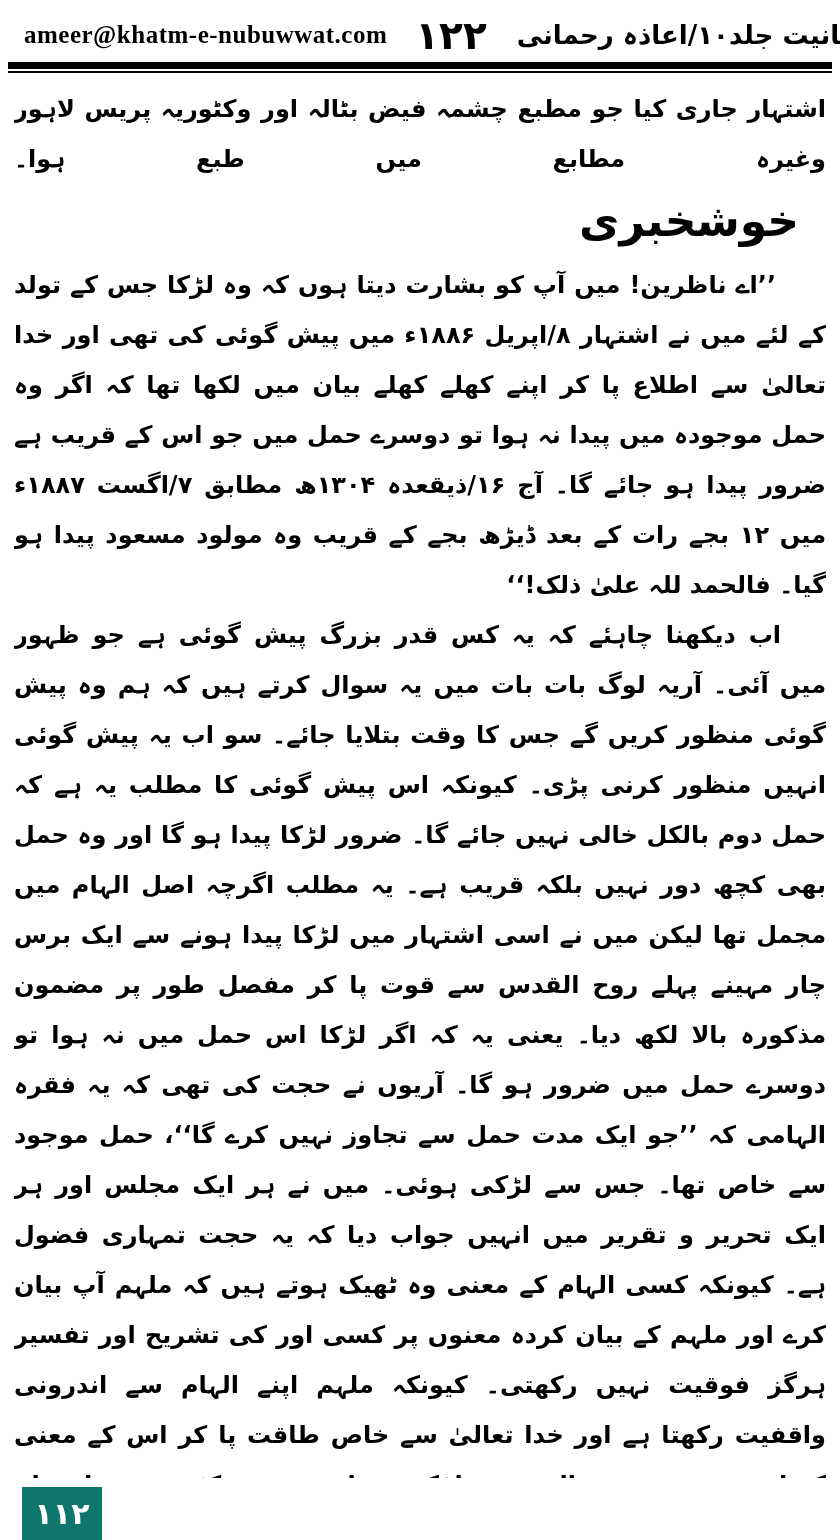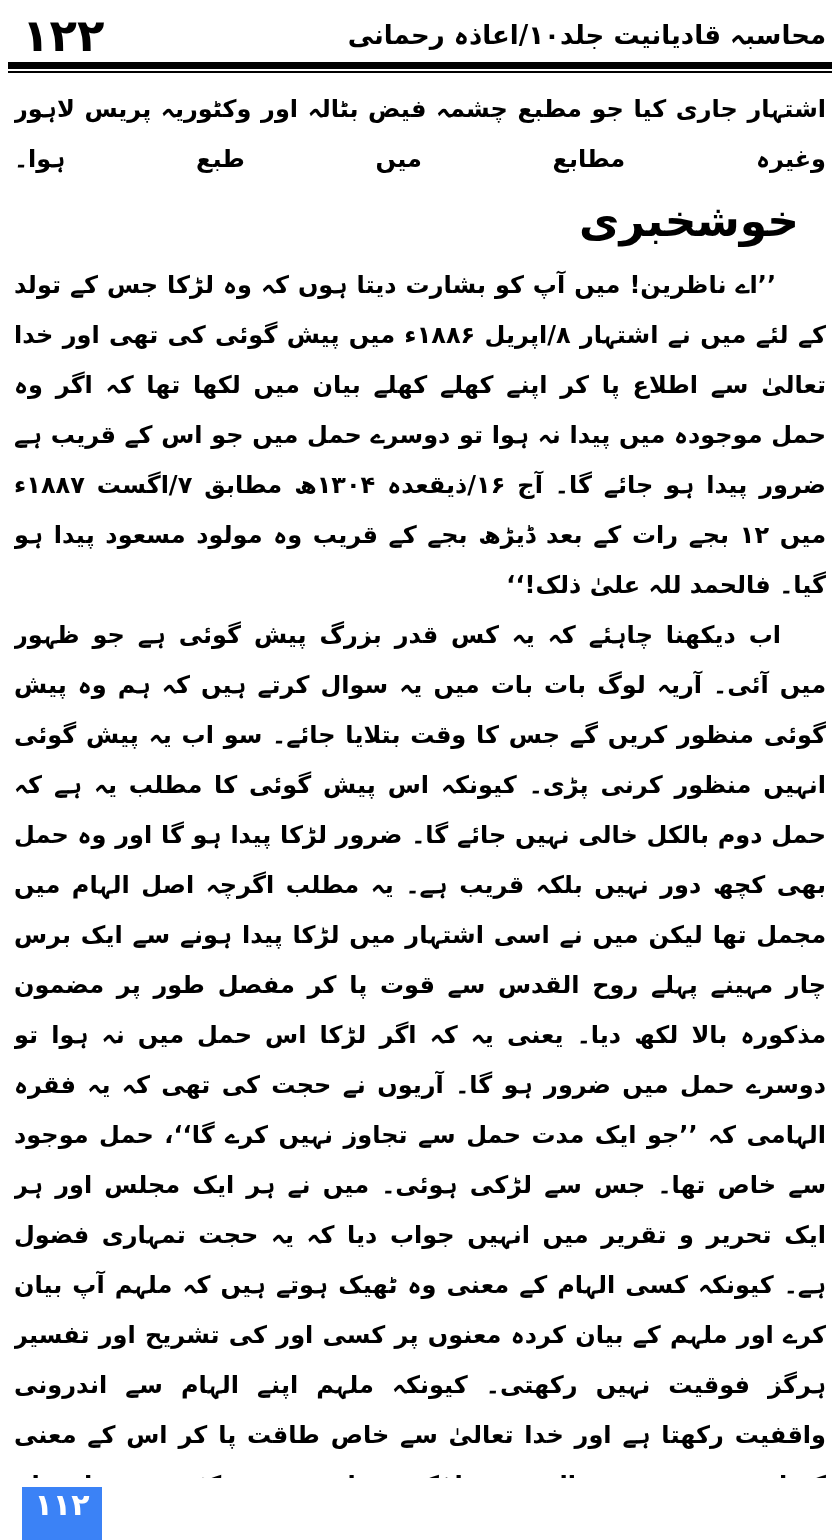--- a/index.html
+++ b/index.html
@@ -32,22 +32,22 @@
     font-family: "Liberation Serif", "DejaVu Serif", serif;
     font-weight: 700;
     font-size: 25px;
     margin-left: 24px;
     letter-spacing: 0.5px;
     white-space: nowrap;
   }
   .header-pageno {
     font-family: "DejaVu Sans", sans-serif;
     font-weight: 700;
-    font-size: 45px;
-    margin-left: 22px;
+    font-size: 39px;
+    margin-left: 28px;
     white-space: nowrap;
   }
   .header-title {
     direction: rtl;
     flex: 1;
     text-align: left;
     margin-left: 30px;
     margin-right: 14px;
     font-weight: 700;
     font-size: 26px;
@@ -114,24 +114,24 @@
     right: 0;
     bottom: 0;
     height: 56px;
     display: flex;
     align-items: flex-end;
   }
   .footer-pagebox {
     width: 80px;
     height: 53px;
     margin-left: 22px;
-    background: #3b82f6;
+    background: #0f766e;
     color: #fff;
     display: flex;
-    align-items: flex-start;
+    align-items: center;
     justify-content: center;
     font-size: 30px;
     font-weight: 700;
     flex: none;
   }
   .footer-right {
     flex: 1;
     margin-left: 4px;
     margin-right: 8px;
   }
@@ -157,20 +157,21 @@
     font-size: 25px;
     white-space: nowrap;
   }
 </style>
 </head>
 <body>
 
 <div class="page">
 
   <div class="header">
+    <div class="header-email">ameer@khatm-e-nubuwwat.com</div>
     <div class="header-pageno">۱۲۲</div>
     <div class="header-title">محاسبہ قادیانیت جلد۱۰/اعاذہ رحمانی</div>
   </div>
 
   <div class="header-divider">
     <div class="thick"></div>
     <div class="thin"></div>
   </div>
 
   <div class="body-text">

